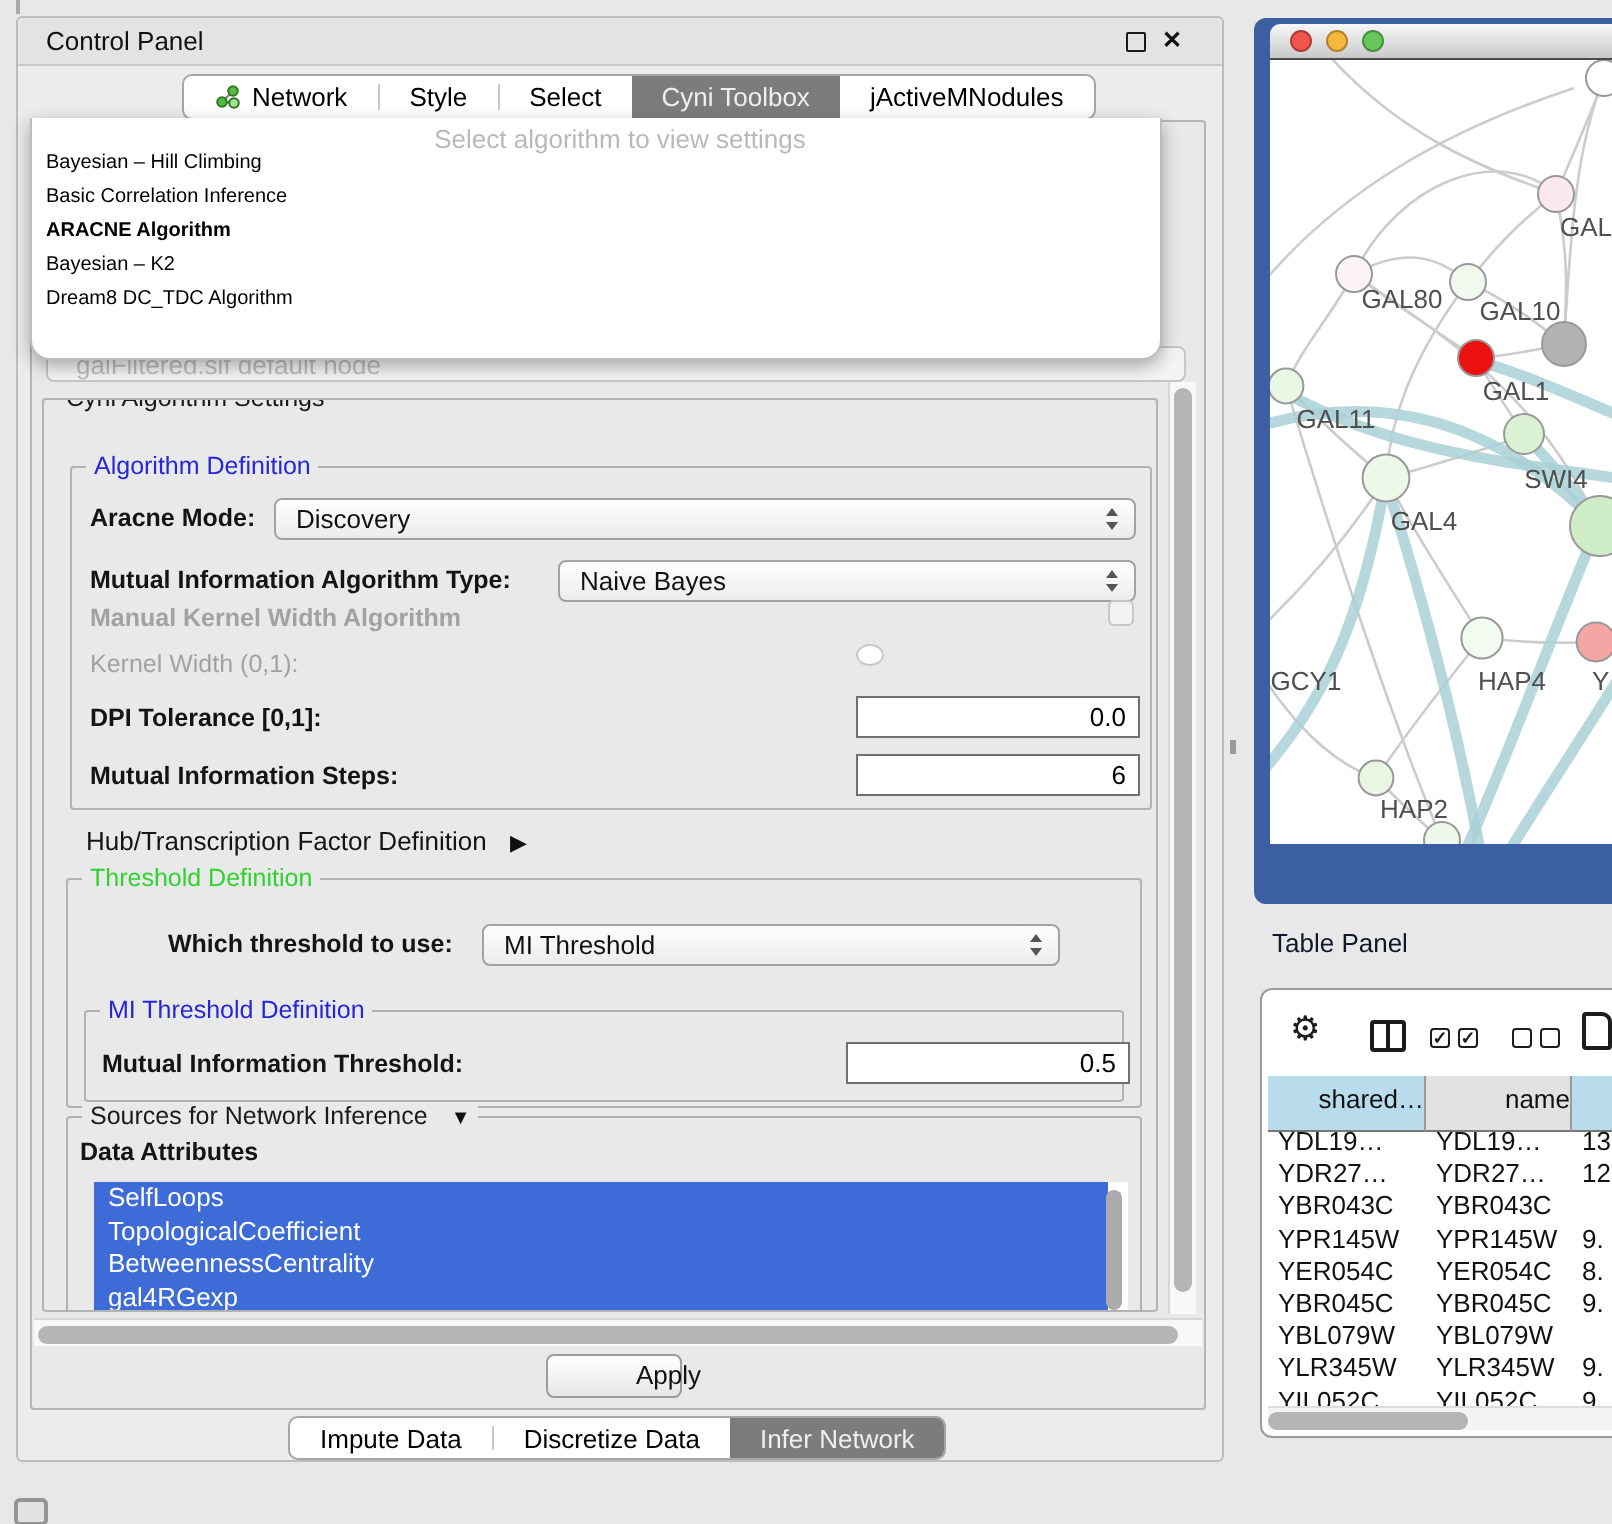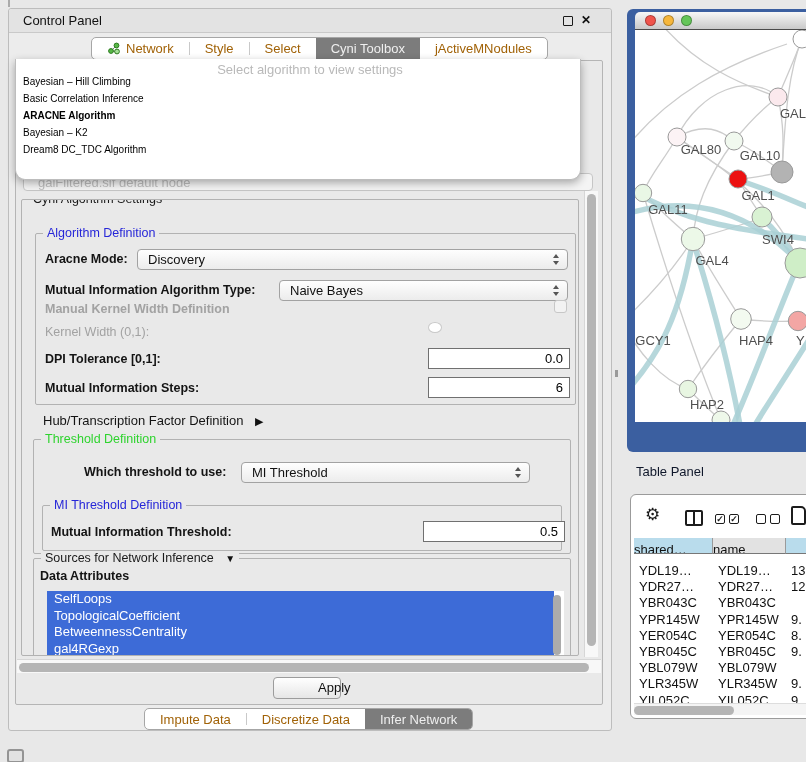--- a/index.html
+++ b/index.html
@@ -14,21 +14,21 @@
     border-bottom:1px solid #c9c9c9;border-radius:3px 3px 0 0;}
   .cp-title{position:absolute;left:14px;top:4px;font-size:13px;color:#111;}
   .float-btn{position:absolute;right:38px;top:7px;width:10px;height:10px;border:1.5px solid #1a1a1a;border-radius:1px;}
   .close-btn{position:absolute;right:20px;top:4px;font-size:12px;font-weight:bold;color:#111;}
 
   
   .tabbar{position:absolute;display:flex;align-items:stretch;background:#fff;
     border:1px solid #a6a6a6;border-radius:5px;overflow:hidden;height:23px;}
   .tabbar.top{left:82px;top:28px;}
   .tabbar.bottom{left:135px;top:699px;height:22px;}
-  .tab{display:flex;align-items:center;padding:0 15px;font-size:13px;color:#a16207;white-space:nowrap;}
+  .tab{display:flex;align-items:center;padding:0 15px;font-size:13px;color:#000000;white-space:nowrap;}
   .tab.sel{background:#7c7c7c;color:#efefef;}
   .tab-sep{width:1px;background:#c9c9c9;margin:4px 0;}
   .net-icon{margin-right:6px;display:flex;}
 
   
   .cp-body{position:absolute;left:6px;top:51px;width:588px;height:645px;
     background:#e9e9e9;border:1px solid #b5b5b5;border-radius:2px;}
 
   
   .bg-combo{position:absolute;left:14px;top:164px;width:570px;height:18px;z-index:1;
@@ -103,21 +103,21 @@
   .ticon{position:absolute;color:#1c1c1c;}
   .ticon-gear{left:14px;top:9px;font-size:17px;}
   .ticon-columns{left:54px;top:15px;width:18px;height:16px;border:2px solid #1c1c1c;border-radius:2px;}
   .ticon-columns::after{content:"";position:absolute;left:6px;top:0;bottom:0;width:2px;background:#1c1c1c;}
   .ticon-select-all{left:84px;top:19px;display:flex;}
   .ticon-deselect-all{left:125px;top:19px;display:flex;}
   .mini-cb{display:inline-block;width:10px;height:10px;border:1.5px solid #1c1c1c;border-radius:2px;
     margin-right:4px;font-size:9px;line-height:8px;font-weight:bold;text-align:center;color:#1c1c1c;}
   .ticon-file{left:160px;top:11px;width:15px;height:19px;border:2px solid #1c1c1c;border-radius:2px 5px 2px 2px;}
   .thead{position:absolute;left:3px;top:43px;display:flex;height:24px;width:212px;}
-  .th{height:16px;line-height:23px;font-size:13px;text-align:left;color:#111;
+  .th{height:28px;line-height:23px;font-size:13px;text-align:right;color:#111;
     background:#e2e2e2;border-right:1px solid #9a9a9a;border-bottom:1px solid #777;white-space:nowrap;overflow:hidden;}
   .th.accent{background:#b9dcec;}
   .trows{position:absolute;left:3px;top:68px;width:212px;height:140px;overflow:hidden;}
   .tr{display:flex;height:16.2px;}
   .td{font-size:13px;line-height:16px;padding-left:5px;color:#111;white-space:nowrap;overflow:hidden;}
   .t-hscroll{position:absolute;left:3px;top:208px;width:194px;height:12px;background:#f4f4f4;border-top:1px solid #ddd;}
   .t-hscroll .thumb{position:absolute;left:0;top:1.5px;width:100px;height:9px;background:#b5b5b5;border-radius:5px;}
 
   .mini-icon{position:absolute;left:7px;top:749px;width:17px;height:14px;
     border:2px solid #949494;border-radius:3px;background:#e2e2e2;}
@@ -182,21 +182,21 @@
           <span class="cval">Discovery</span>
           <span class="stepper"></span>
         </div>
 
         <span class="flabel bold" style="left:9px;top:49px;">Mutual Information Algorithm Type:</span>
         <div class="combo" style="left:243px;top:46px;width:289px;">
           <span class="cval">Naive Bayes</span>
           <span class="stepper"></span>
         </div>
 
-        <span class="flabel bold disabled" style="left:9px;top:68px;">Manual Kernel Width Definition</span>
+        <span class="flabel bold disabled" style="left:9px;top:68px;">Manual Kernel Width Algorithm</span>
         <span class="checkbox" style="left:518px;top:66px;"></span>
 
         <span class="flabel disabled" style="left:9px;top:91px;">Kernel Width (0,1):</span>
         <input class="field light" style="left: 392px; top: 88px;" readonly="" value="0.0">
 
         <span class="flabel bold" style="left:9px;top:118px;">DPI Tolerance [0,1]:</span>
         <input class="field" style="left: 392px; top: 114px;" readonly="" value="0.0">
 
         <span class="flabel bold" style="left:9px;top:147px;">Mutual Information Steps:</span>
         <input class="field" style="left: 392px; top: 143px;" readonly="" value="6">

